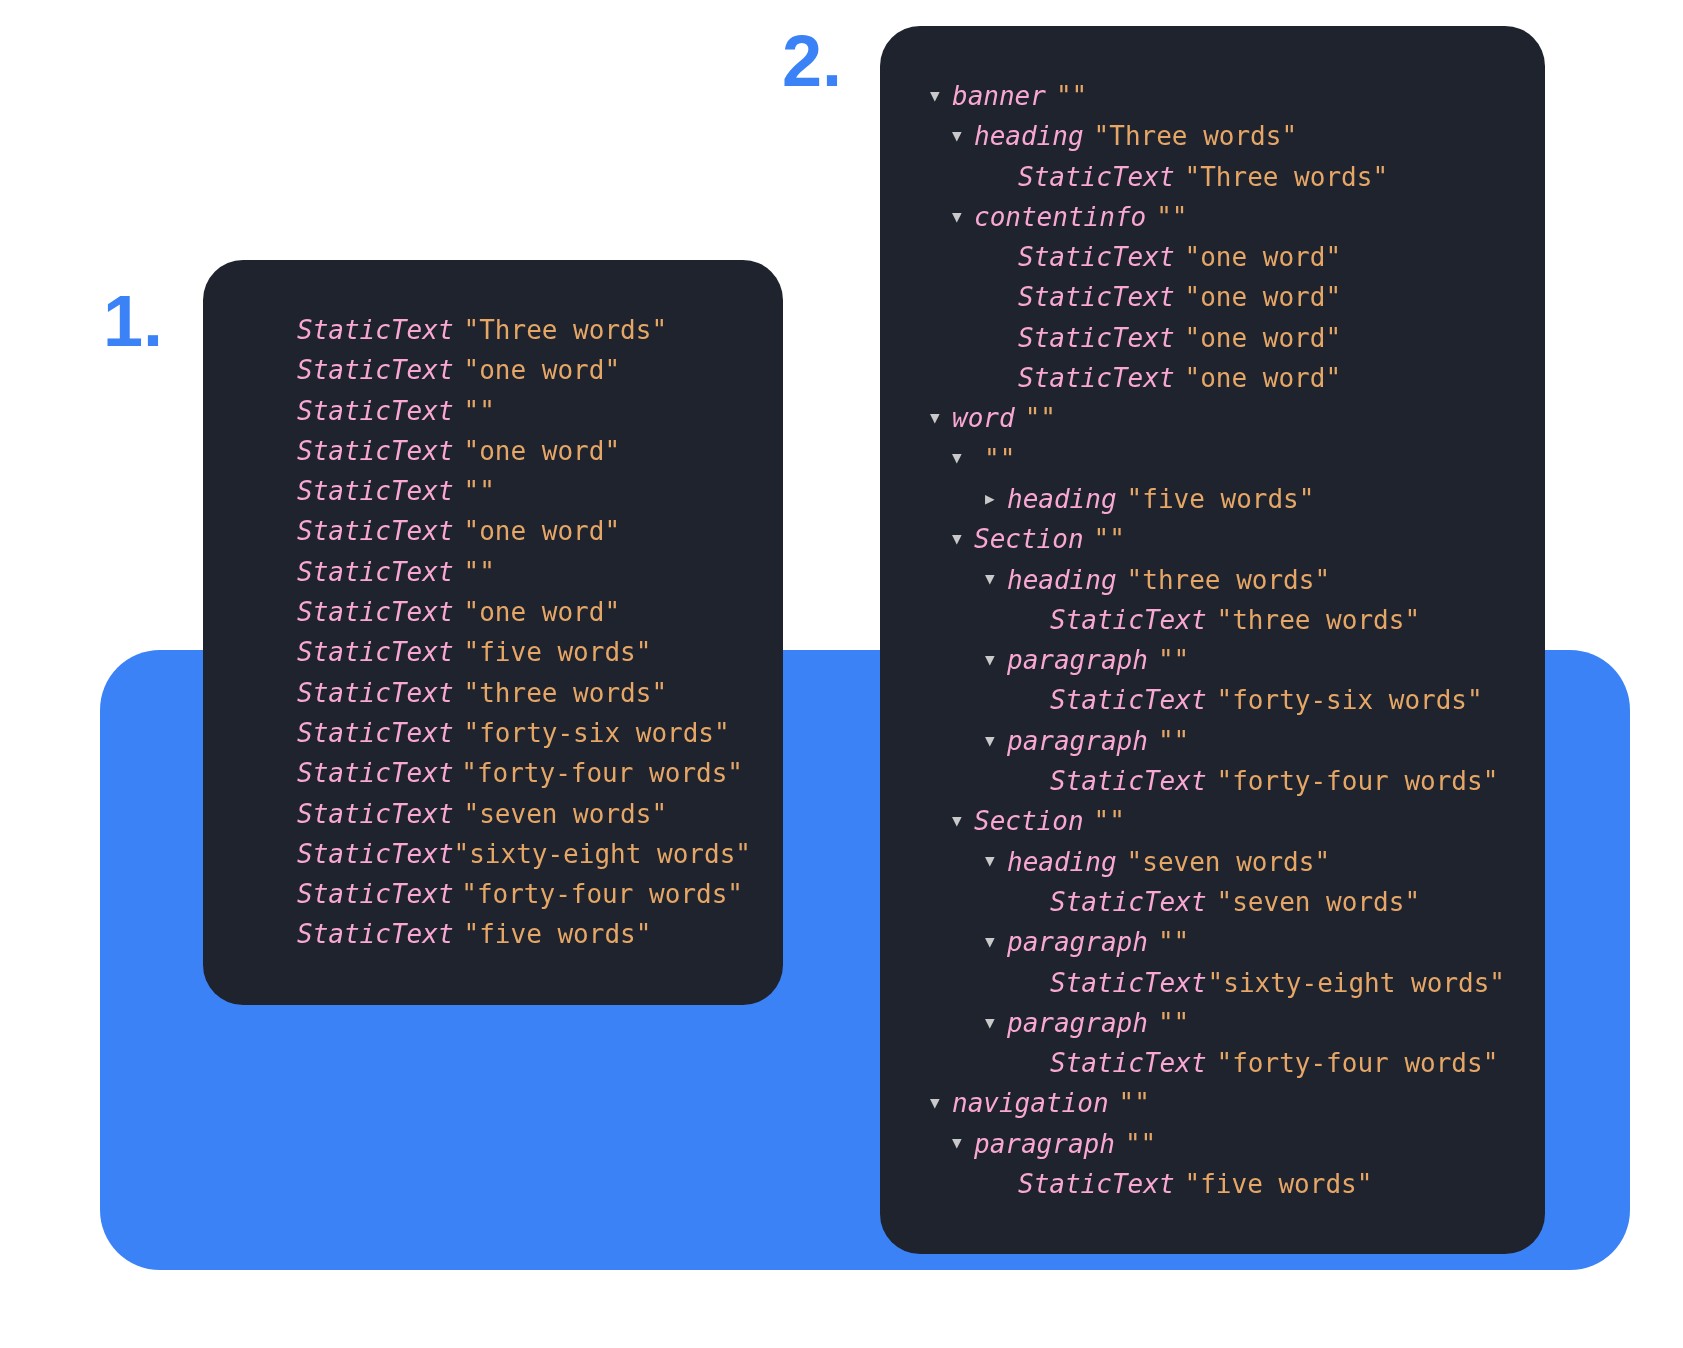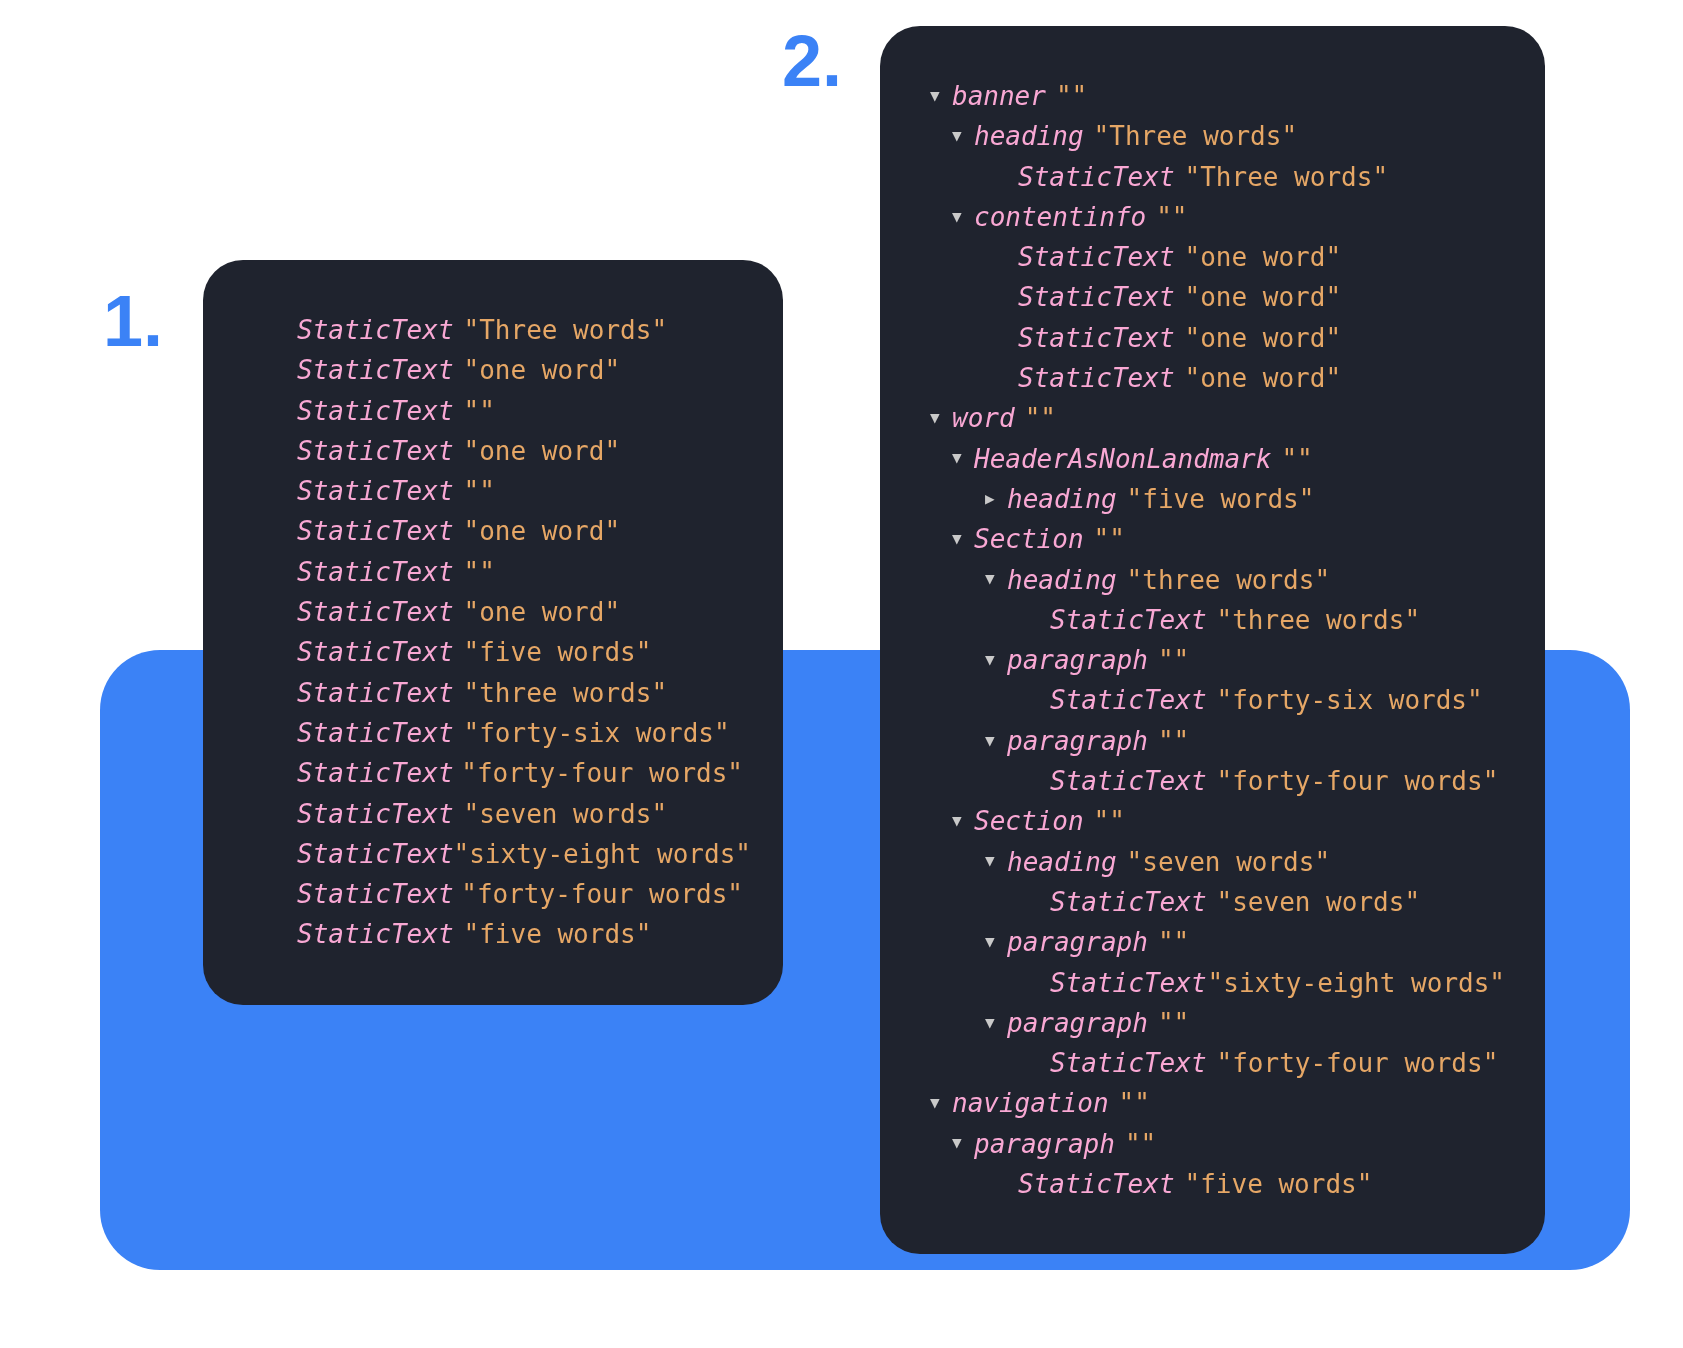--- a/index.html
+++ b/index.html
@@ -216,21 +216,20 @@
 
   <div class="row">
       <span class="arrow">▼</span>
       <span class="role">word</span>
       <span class="sp"></span>
       <span class="val">""</span>
     </div>
 
   <div class="row i1">
       <span class="arrow">▼</span>
-      <span class="role">HeaderAsNonLandmark</span>
       <span class="sp"></span>
       <span class="val">""</span>
     </div>
   <div class="row i2">
       <span class="arrow">▶</span>
       <span class="role">heading</span>
       <span class="sp"></span>
       <span class="val">"five words"</span>
     </div>
 

